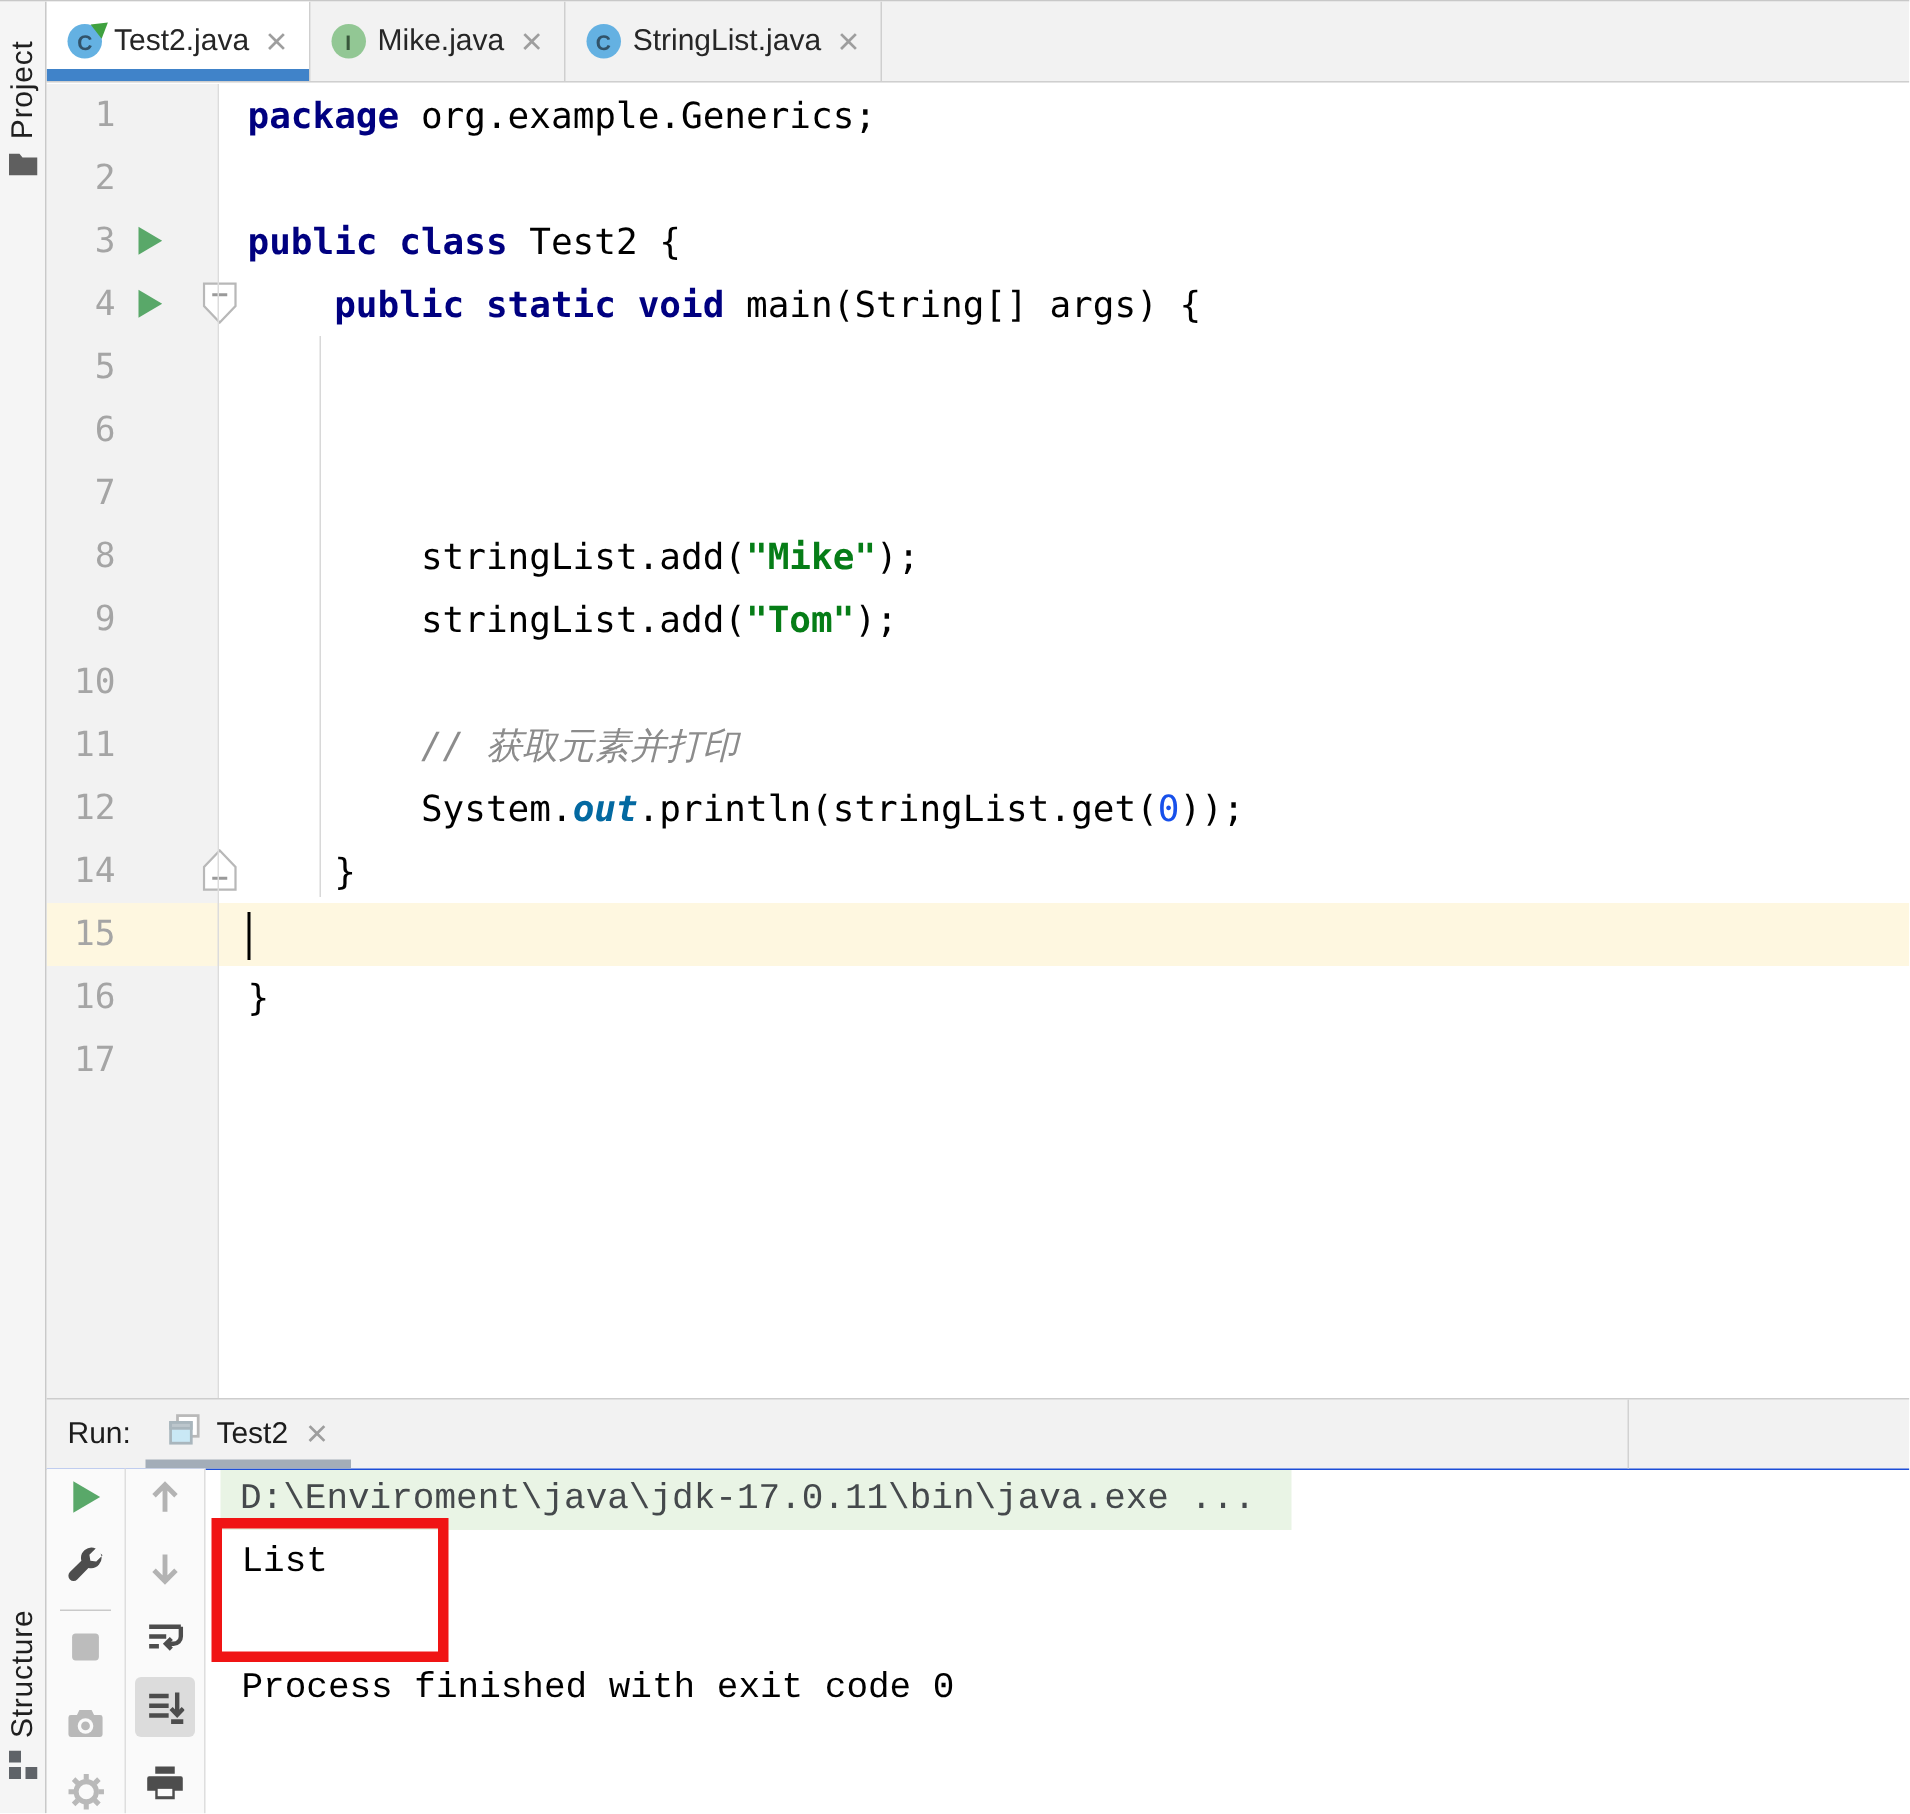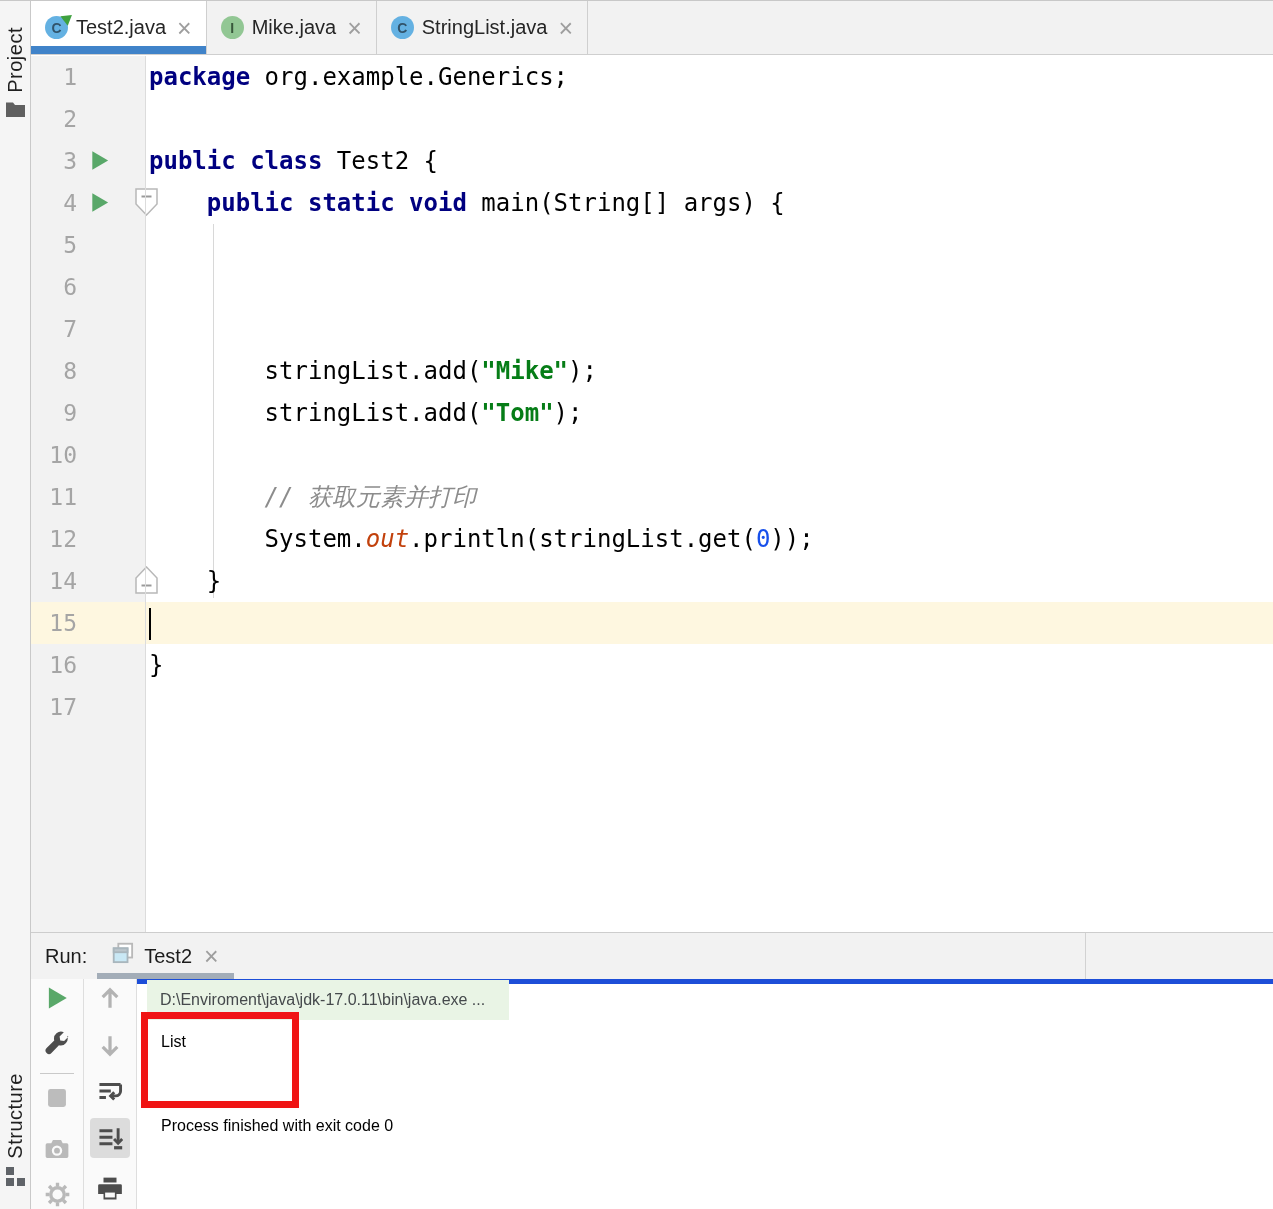--- a/index.html
+++ b/index.html
@@ -32,42 +32,42 @@
   .gutter-bg{position:absolute;left:0;top:0;bottom:0;width:114px;background:#f2f2f2;z-index:0;}
   .gutter-line{position:absolute;left:114px;top:0;bottom:0;width:1px;background:#dcdcdc;z-index:5;}
   .indent-guide{position:absolute;left:182px;top:168px;width:1px;height:374px;background:#d8d8d8;z-index:1;}
   .erow{position:relative;display:flex;height:42px;line-height:42px;z-index:2;}
   .erow.caret-row{background:#FEF7E0;}
   .ln{width:46px;flex:none;text-align:right;font-family:"DejaVu Sans Mono",monospace;
       font-size:23px;color:#A5A5A5;}
   .gut{width:68px;flex:none;position:relative;}
   .runico{position:absolute;left:11px;top:9px;}
   .fold{position:absolute;right:-13px;top:6px;z-index:6;}
-  .code{font-family:"DejaVu Sans Mono",monospace;font-size:24px;white-space:pre;padding-left:4px;color:#000;}
+  .code{font-family:"DejaVu Sans Mono",monospace;font-size:24px;white-space:pre;padding-left:20px;color:#000;}
   .tok-kw{color:#000080;font-weight:bold;}
   .tok-str{color:#067D17;font-weight:bold;}
   .tok-num{color:#1750EB;}
   .tok-cmt{color:#8C8C8C;font-style:italic;}
-  .tok-fld{color:#c2410c;font-style:italic;font-weight:normal;}
+  .tok-fld{color:#0369a1;font-style:italic;font-weight:bold;}
   .tok-pl{color:#000;}
   .caret{display:inline-block;width:2px;height:32px;background:#000;vertical-align:middle;}
   
   .runpanel{position:absolute;left:0;right:0;top:931px;height:278px;}
-  .run-header{height:46px;background:#f2f2f2;border-top:1px solid #cdcdcd;border-bottom:5px solid #1d4ed8;
+  .run-header{height:46px;background:#f2f2f2;border-top:1px solid #cdcdcd;border-bottom:1px solid #1d4ed8;
               display:flex;align-items:center;padding-left:14px;font-size:20px;color:#1c1c1c;
               position:relative;box-sizing:content-box;}
   .run-tab{display:flex;align-items:center;gap:9px;margin-left:10px;padding:0 15px;height:46px;position:relative;}
   .run-underbar{position:absolute;left:0;right:0;bottom:0;height:6px;background:#A3ADB8;}
   .run-divider{position:absolute;left:1054px;top:0;bottom:0;width:1px;background:#d2d2d2;}
   .console-area{position:absolute;top:47px;left:0;right:0;bottom:0;display:flex;}
   .tcol{width:52px;flex:none;border-right:1px solid #dedede;position:relative;background:#fafafa;}
   .ticon{position:absolute;left:13px;}
   .tsep{position:absolute;left:9px;right:9px;top:94px;height:1px;background:#c9c9c9;}
   .selbg{position:absolute;left:6px;top:139px;width:40px;height:40px;background:#DCDCDC;border-radius:4px;}
-  .console{flex:1;position:relative;font-family:Liberation Sans, sans-serif;font-size:16px;overflow:hidden;}
+  .console{flex:1;position:relative;font-family:Liberation Mono, monospace;font-size:24px;overflow:hidden;}
   .crow{height:42px;line-height:42px;padding-left:24px;white-space:pre;color:#000;}
   .crow-path{padding-left:0;display:flex;align-items:center;}
   .band{display:inline-block;margin-left:10px;height:40px;line-height:40px;
         padding:0 24px 0 13px;background:#E9F4E5;color:#45494C;}
   .crow-sys{color:#000000;}
   .redbox{position:absolute;left:4px;top:33px;width:144px;height:82px;border:7px solid #F01414;z-index:5;}
 </style>
 </head>
 <body>
 

